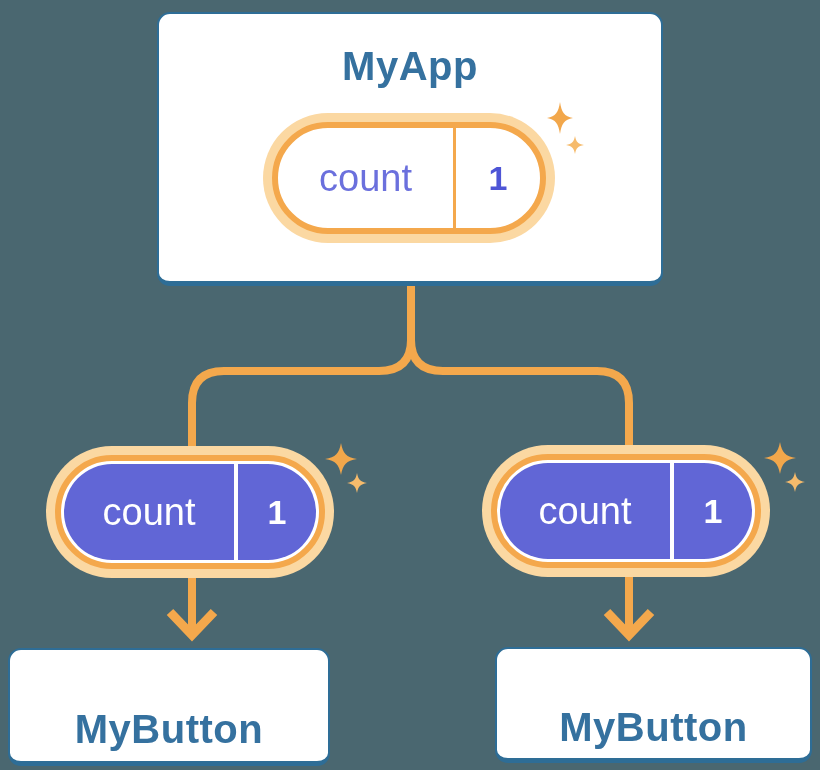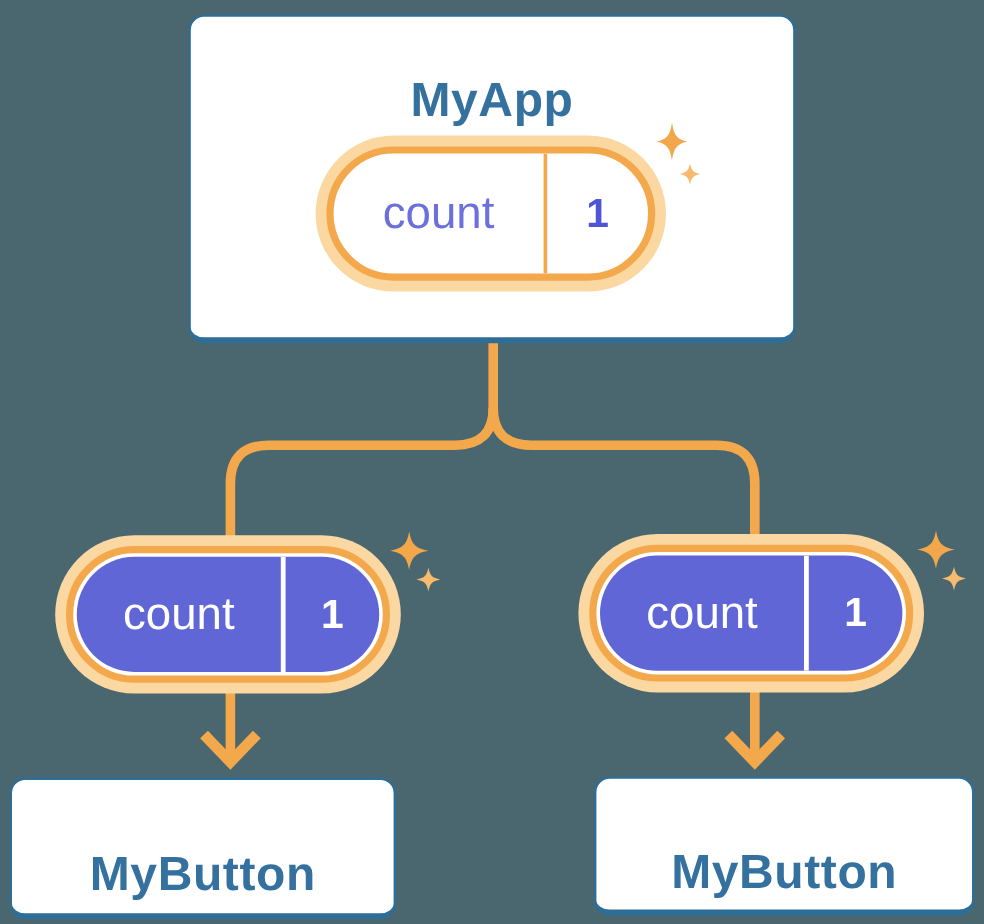--- a/index.html
+++ b/index.html
@@ -24,21 +24,21 @@
     position:absolute;background:#fff;
     border:2.5px solid var(--card-border);
     border-bottom-width:5px;
     border-radius:13px;
     display:flex;align-items:center;justify-content:center;
   }
   .card .title{
     font-size:40px;font-weight:600;letter-spacing:.5px;color:var(--title);margin-top:48px;
   }
   .card.root{left:157px;top:12px;width:506px;height:274px;align-items:flex-start}
-  .card.root .title{margin-top:48px}
+  .card.root .title{margin-top:30px}
   .card.child-left{left:8px;top:648px;width:322px;height:118px}
   .card.child-right{left:495px;top:647px;width:317px;height:116px}
 
   .pill{
     position:absolute;background:var(--halo);border-radius:999px;padding:9px;
   }
   .pill .ring{
     height:100%;width:100%;border:6px solid var(--orange);
     border-radius:999px;background:#fff;
   }

